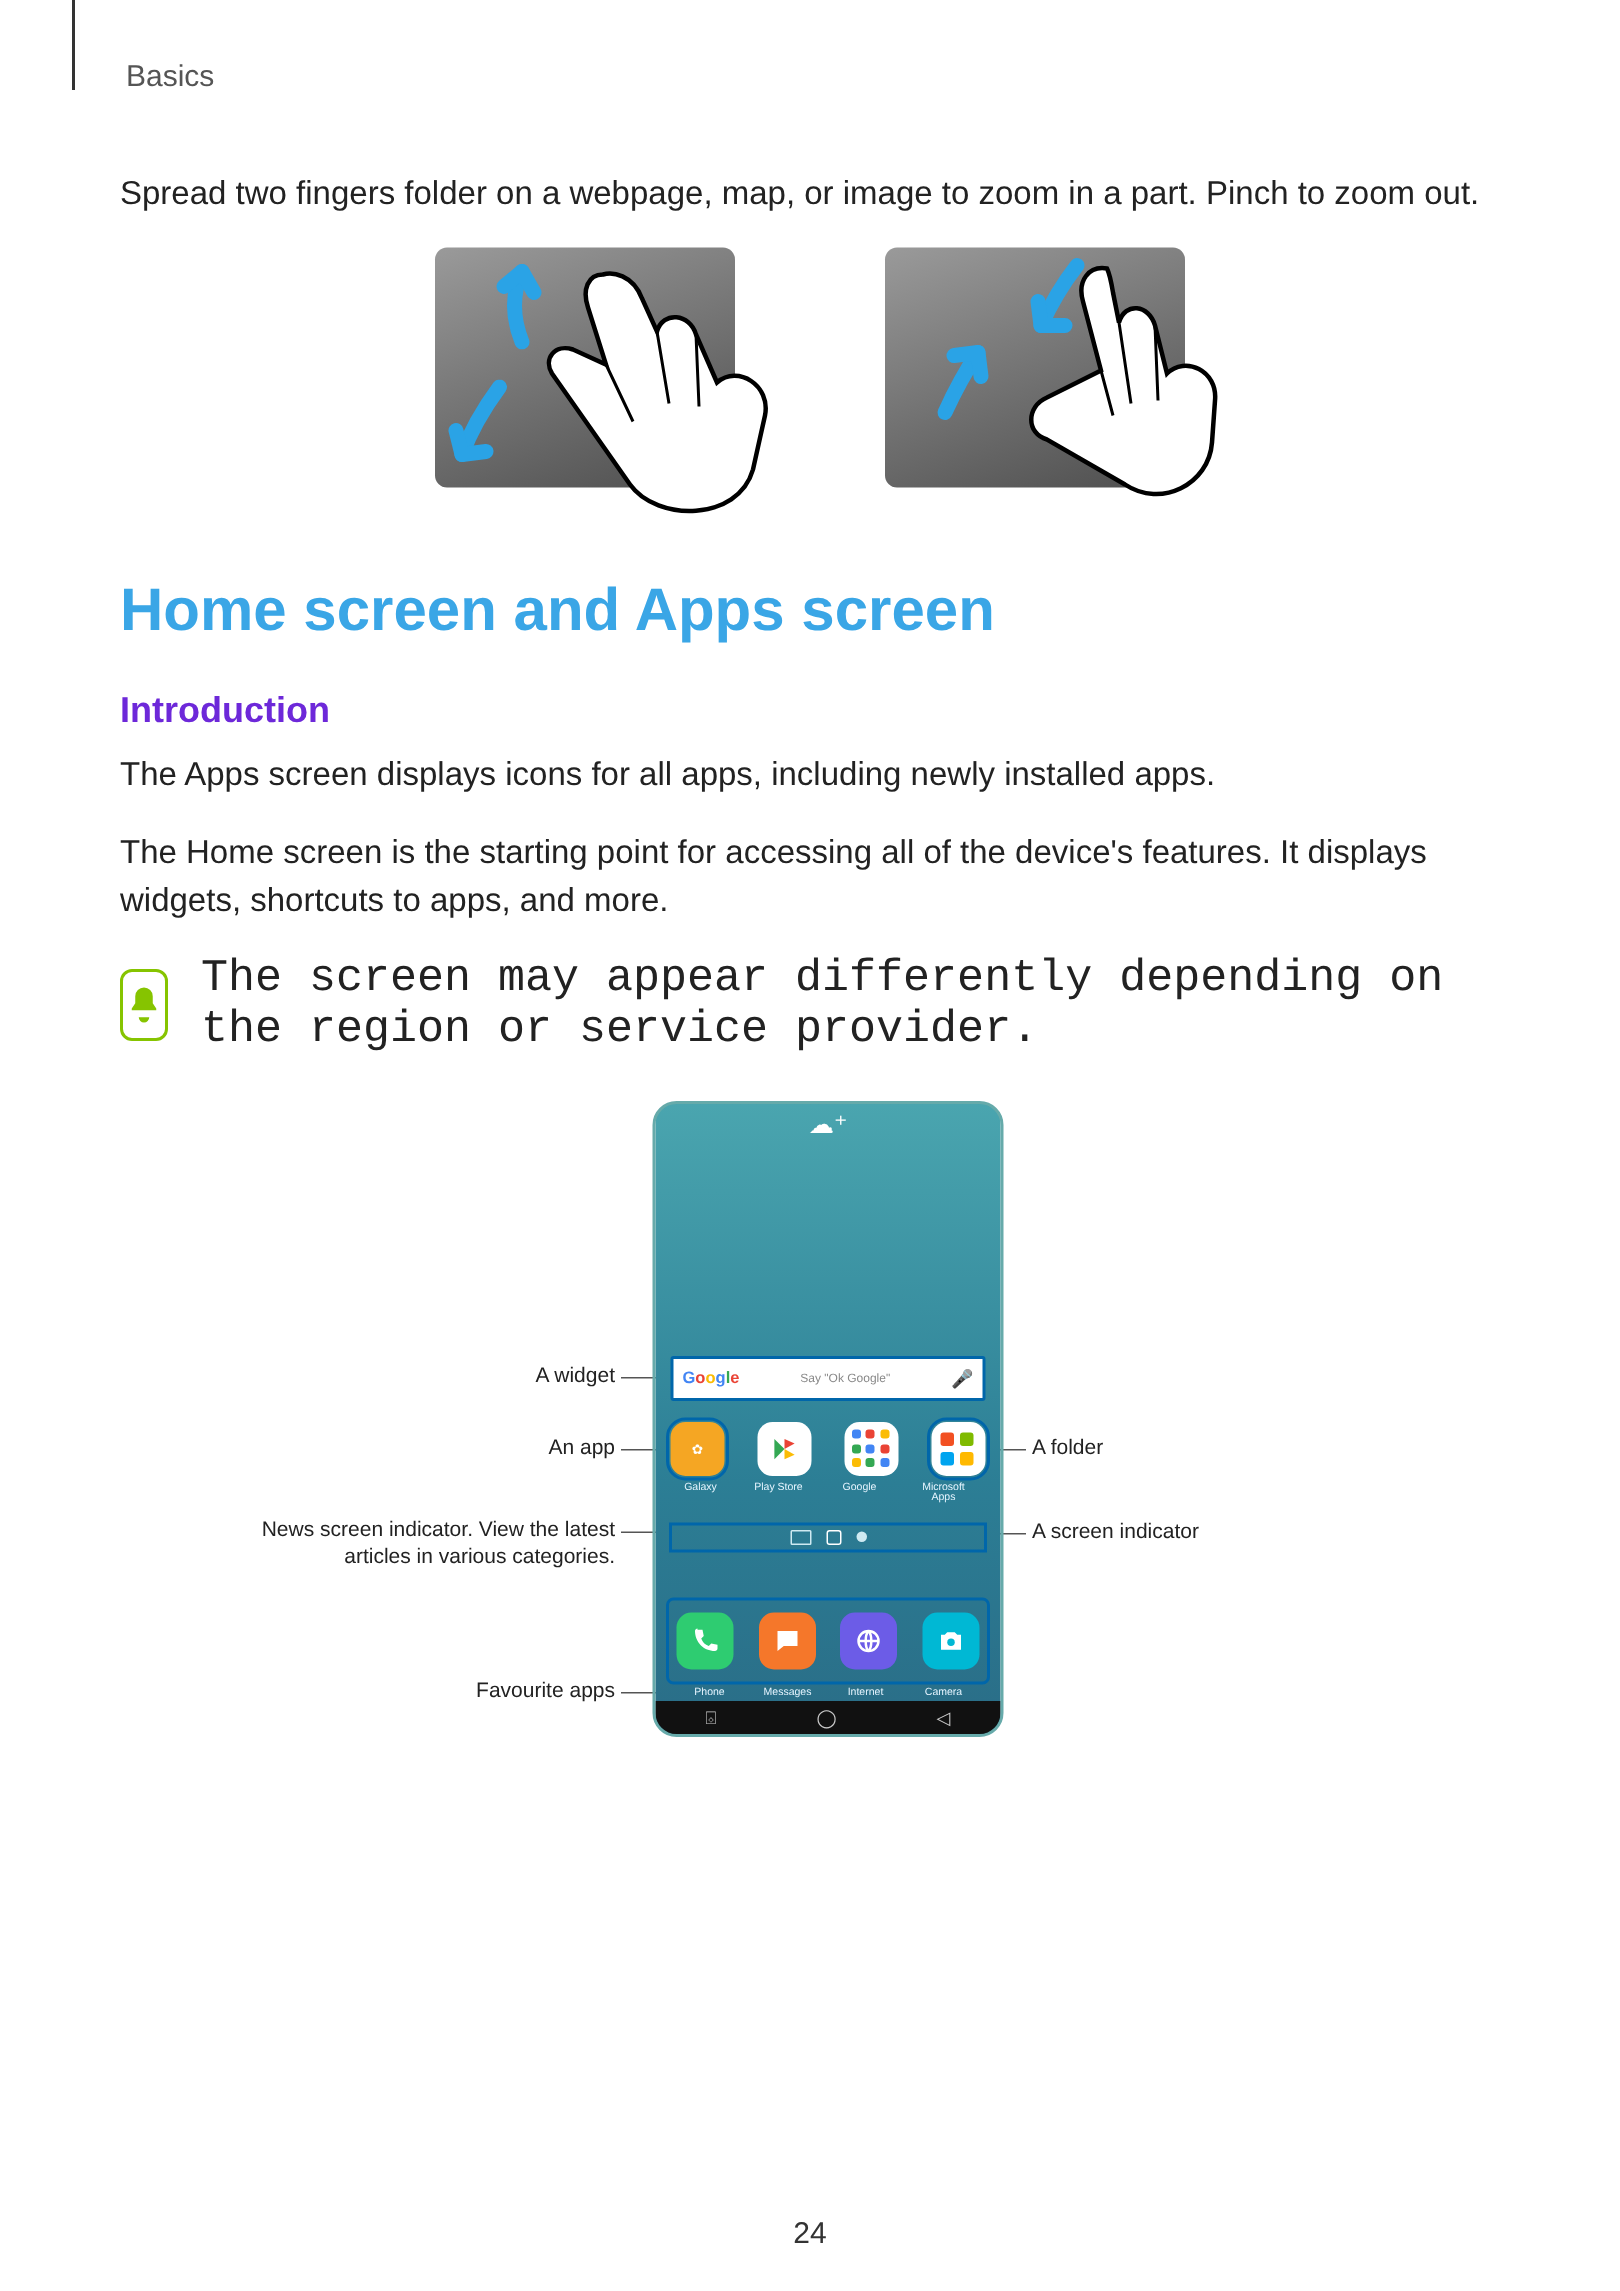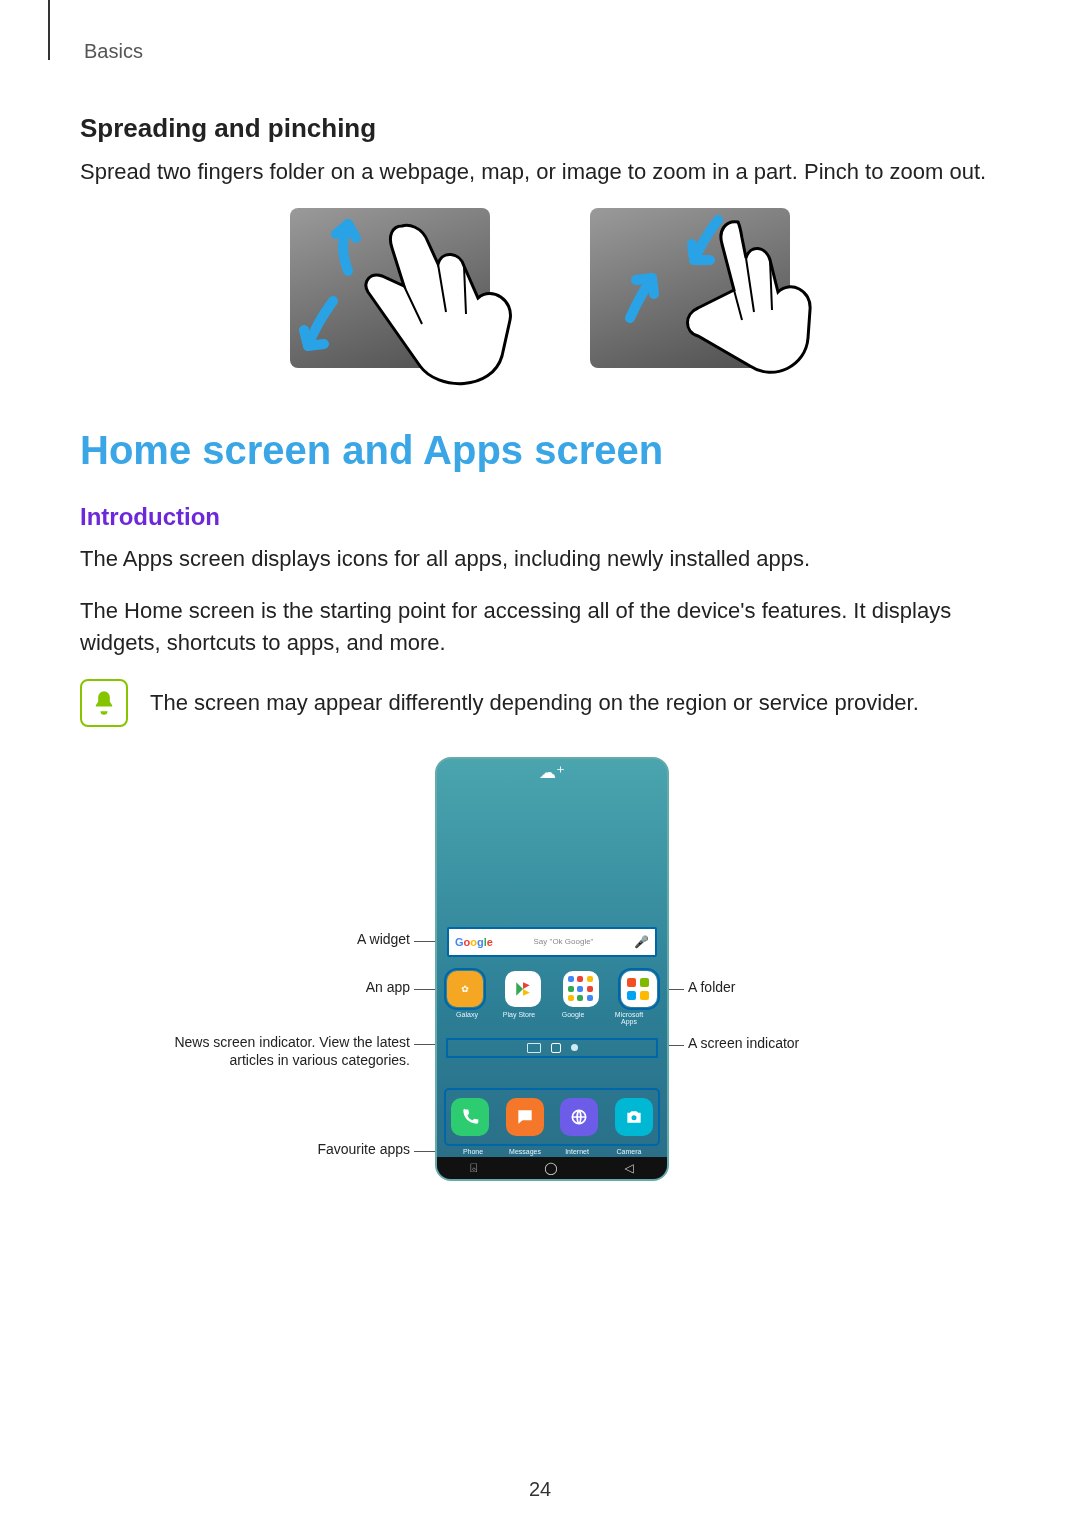--- a/index.html
+++ b/index.html
@@ -11,21 +11,21 @@
   .gesture-row{display:flex;justify-content:center;gap:100px;margin:18px 0 60px 0;}
   .tile{width:200px;height:160px;border-radius:8px;background:linear-gradient(160deg,#9a9a9a,#4d4d4d);position:relative;}
   .hand{position:absolute;right:-22px;bottom:-28px;}
   .hand svg{display:block;}
   .arrow{position:absolute;}
   .h1-main{font-size:40px;font-weight:700;color:#3aa6e6;margin:0 0 30px 0;}
   .h2-sub{font-size:24px;font-weight:700;color:#6d28d9;margin:0 0 12px 0;}
   .note-row{display:flex;align-items:center;gap:22px;margin:6px 0 30px 0;}
   .note-badge{width:44px;height:44px;border:2px solid #86c400;border-radius:8px;background:#fff;display:flex;align-items:center;justify-content:center;}
   .note-badge svg{display:block;}
-  .note-text{font-size:22px;}
+  .note-text{font-size:30px;font-family:Liberation Mono, monospace;}
   .diagram{position:relative;width:740px;height:430px;margin:10px auto 0 auto;}
   .phone{position:absolute;left:265px;top:0;width:230px;height:420px;border-radius:16px;border:2px solid #6aa;background:linear-gradient(180deg,#4aa5af 0%,#2c7e95 60%,#2a6d87 100%);overflow:hidden;}
   .statusbar{height:28px;display:flex;justify-content:center;align-items:center;}
   .weather{color:#fff;font-size:17px;}
   .search-widget{position:absolute;left:10px;right:10px;top:168px;height:30px;background:#fff;border:2px solid #06a;border-radius:2px;display:flex;align-items:center;padding:0 6px;box-sizing:border-box;justify-content:space-between;}
   .g-logo{font-size:11px;font-weight:700;}
   .g-logo .b{color:#4285f4}.g-logo .r{color:#ea4335}.g-logo .y{color:#fbbc05}.g-logo .g{color:#34a853}
   .ok-txt{font-size:8px;color:#888;}
   .app-row{position:absolute;left:10px;right:10px;top:212px;display:flex;justify-content:space-between;}
   .app{width:36px;height:36px;border-radius:10px;display:flex;align-items:center;justify-content:center;color:#fff;font-size:9px;}
@@ -48,21 +48,20 @@
   .page-num{position:absolute;bottom:26px;left:0;right:0;text-align:center;font-size:20px;color:#333;}
 </style>
 </head>
 <body>
 
 <div class="page">
   <div class="corner-rule"></div>
 
   <div class="crumb">Basics</div>
 
-  <div class="sub-h">Spreading and pinching</div>
   <div class="body-text">Spread two fingers folder on a webpage, map, or image to zoom in a part. Pinch to zoom out.</div>
 
   <div class="gesture-row">
 
     <div style="position:relative">
       <div class="tile"></div>
       <div class="arrow" style="left:28px;top:8px;">
         <svg width="50" height="60">
             <path d="M30 55 Q20 30 30 8" stroke="#2aa3e6" stroke-width="10" fill="none" stroke-linecap="round"></path>
             <path d="M30 8 l-12 10 M30 8 l8 14" stroke="#2aa3e6" stroke-width="10" fill="none" stroke-linecap="round"></path>

